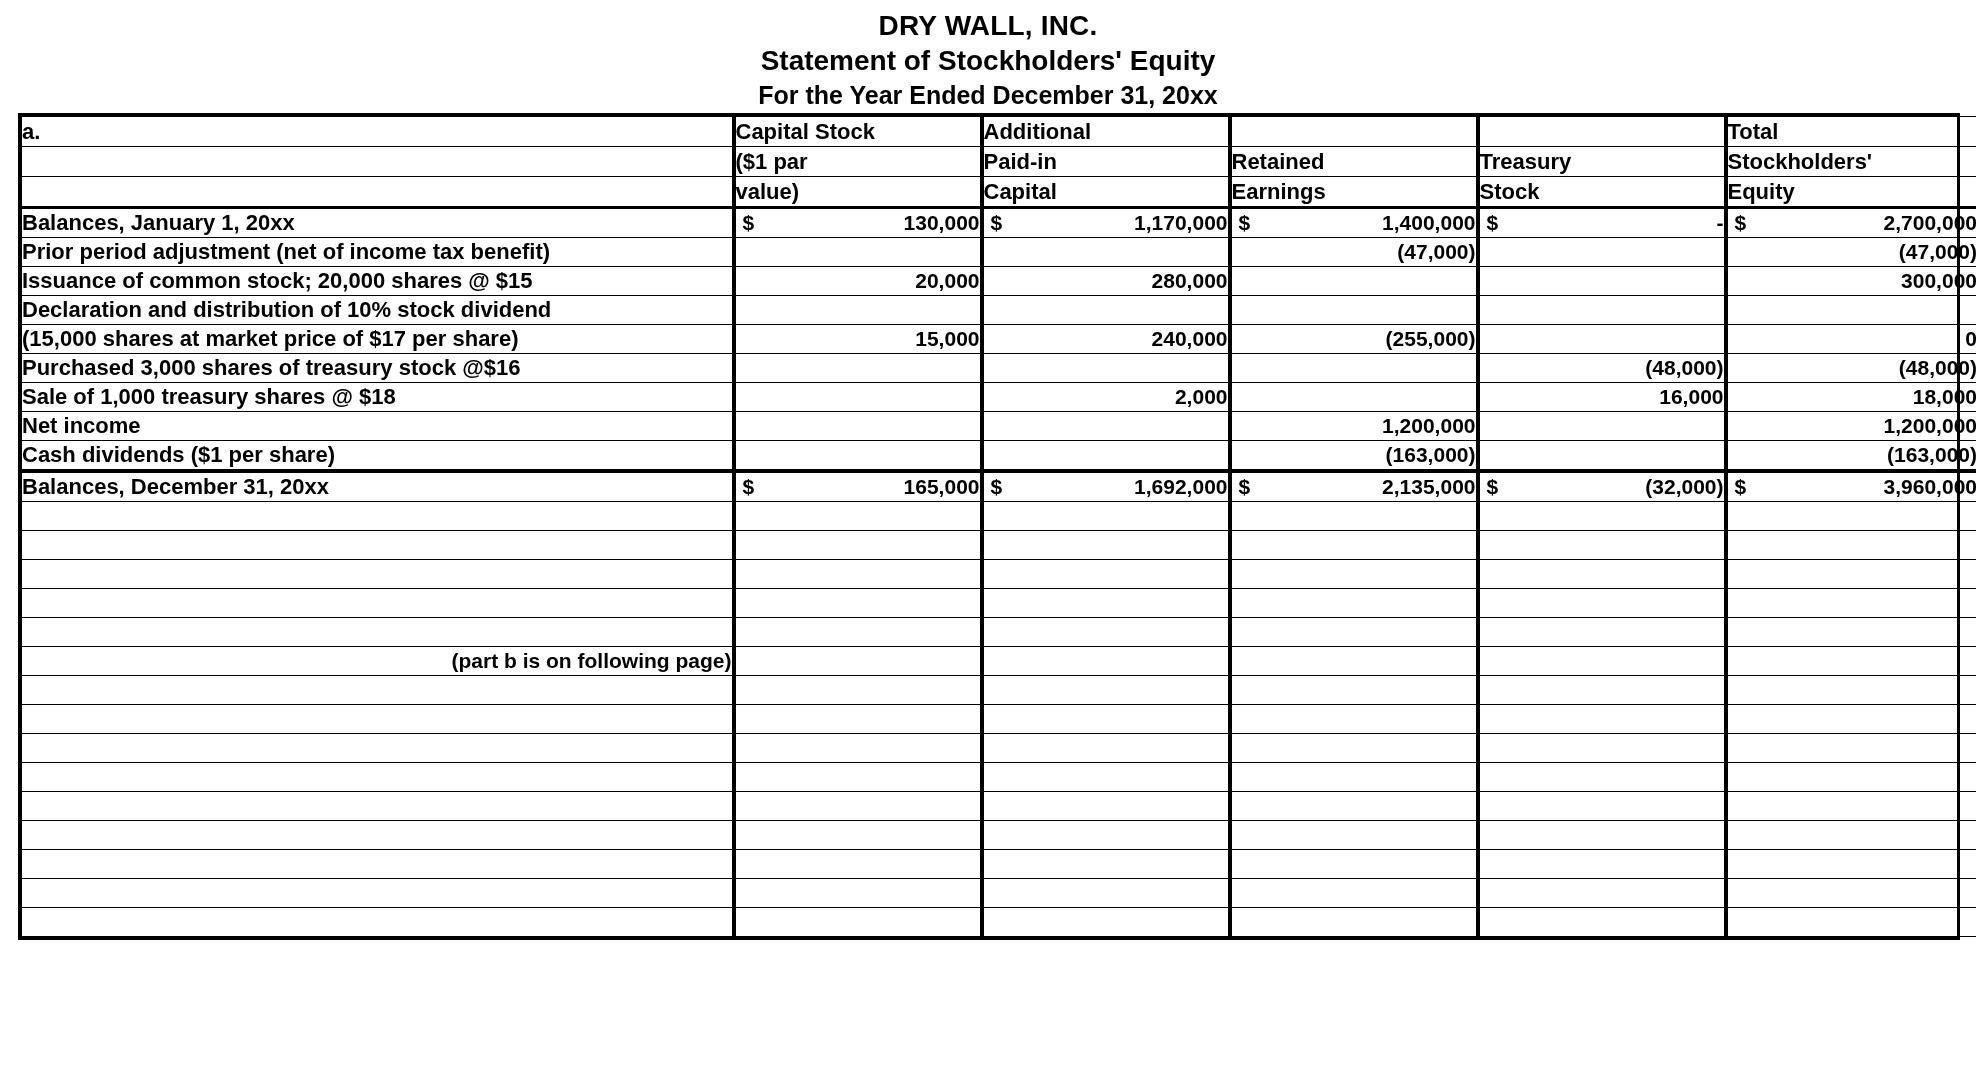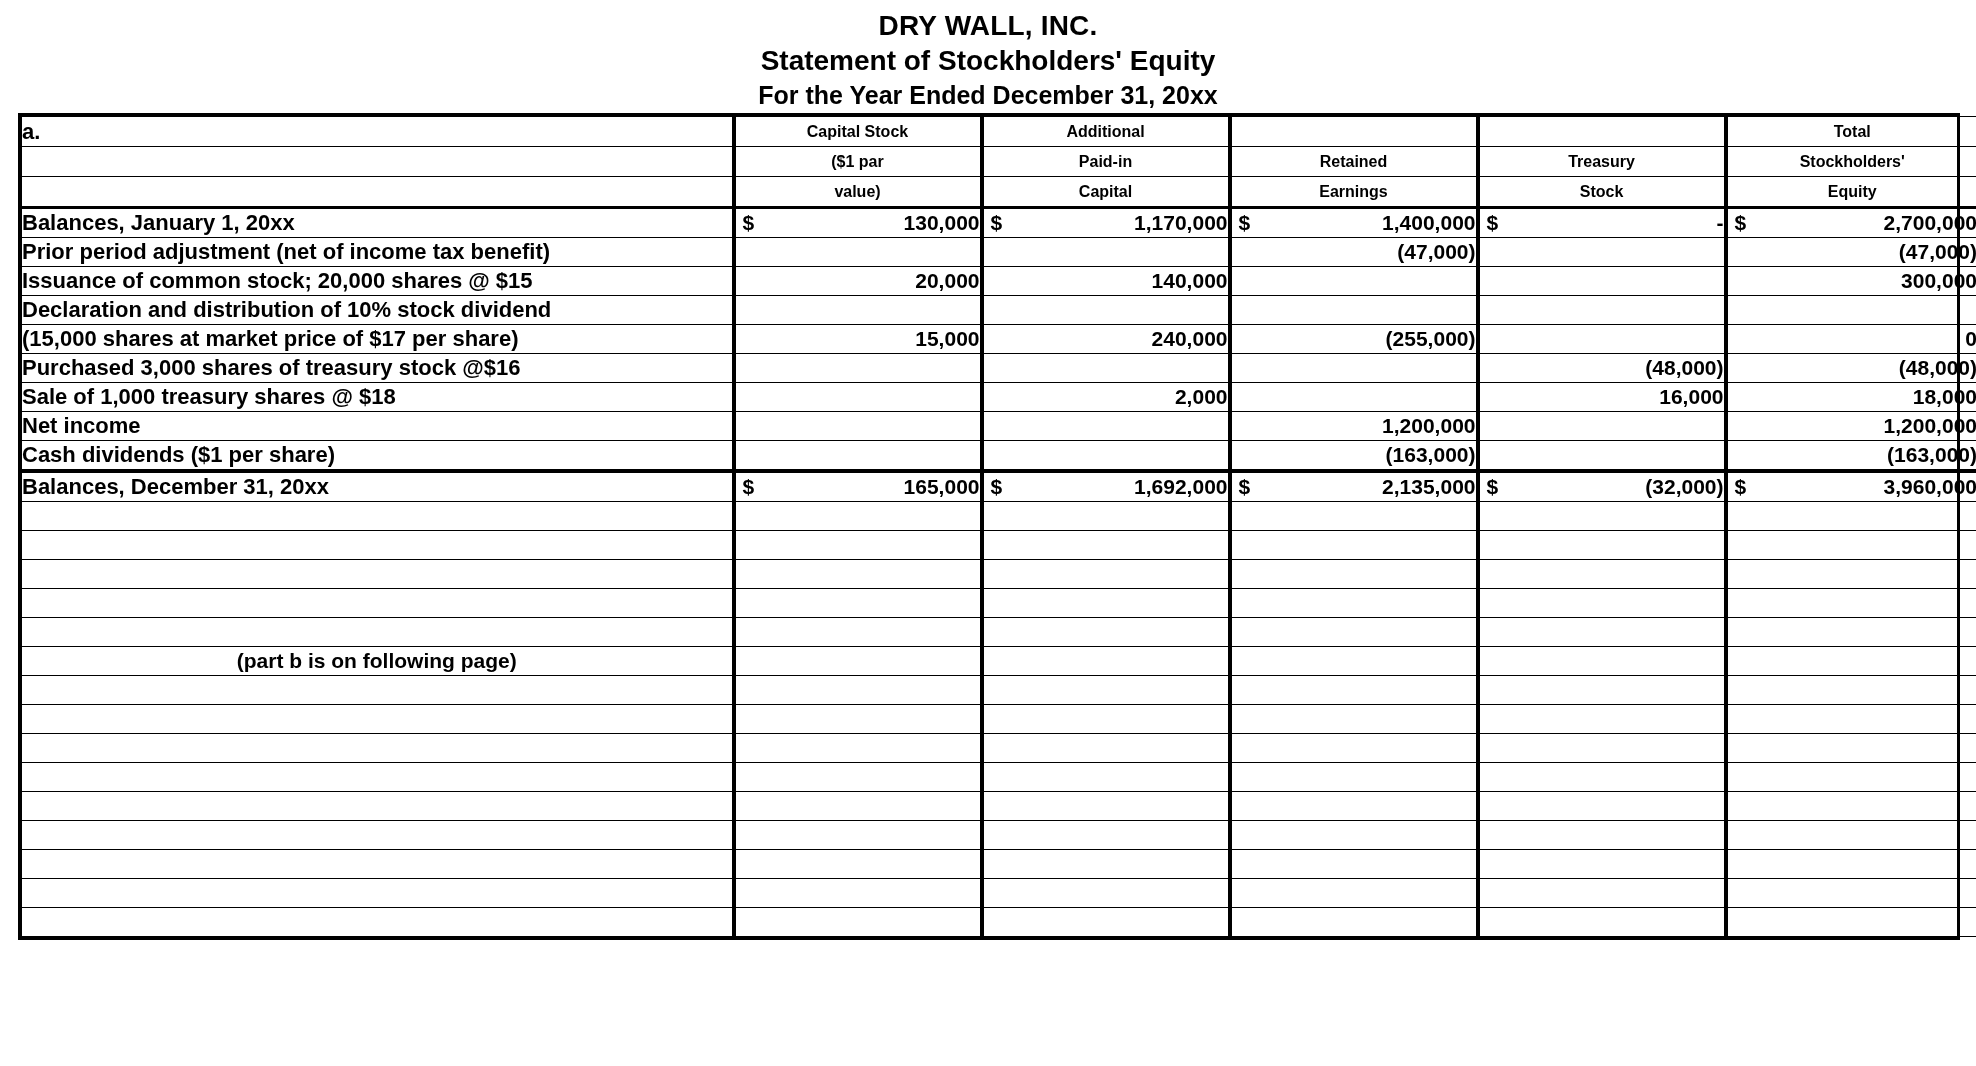--- a/index.html
+++ b/index.html
@@ -72,22 +72,22 @@
   
   col.c-label { width: 712px; }
   col.c-num   { width: 248px; }
   col.c-num-w { width: 252px; }
 
   
   .vsep-l { border-left: 4px solid #000 !important; }
 
   
   .hdr {
-    text-align: center;
-    font-size: 16px;
+    text-align: left;
+    font-size: 22px;
     height: 29px;
     line-height: 29px;
   }
   .hdr-label-a {
     text-align: left;
     padding-left: 7px;
     font-size: 22px;
     line-height: 29px;
   }
   .hdr-bottom { border-bottom: 3px solid #000 !important; }
@@ -112,21 +112,21 @@
   .num .dollar {
     position: absolute;
     left: 7px;
     top: 0;
     line-height: 28px;
   }
   .blankrow td { height: 28px; }
   .totalrule td { border-top: 4px solid #000 !important; }
 
   .note {
-    text-align: center;
+    text-align: right;
     padding-left: 7px;
     font-size: 21px;
     font-weight: normal;
     line-height: 28px;
   }
 </style>
 </head>
 <body>
 
 <div class="page">
@@ -186,21 +186,21 @@
             <td class="lbl">Prior period adjustment (net of income tax benefit)</td>
             <td class="num vsep-l"></td>
             <td class="num vsep-l"></td>
             <td class="num vsep-l">(47,000)</td>
             <td class="num vsep-l"></td>
             <td class="num vsep-l">(47,000)</td>
           </tr>
           <tr>
             <td class="lbl">Issuance of common stock; 20,000 shares @ $15</td>
             <td class="num vsep-l">20,000</td>
-            <td class="num vsep-l">140,000</td>
+            <td class="num vsep-l">280,000</td>
             <td class="num vsep-l"></td>
             <td class="num vsep-l"></td>
             <td class="num vsep-l">300,000</td>
           </tr>
           <tr>
             <td class="lbl">Declaration and distribution of 10% stock dividend</td>
             <td class="num vsep-l"></td>
             <td class="num vsep-l"></td>
             <td class="num vsep-l"></td>
             <td class="num vsep-l"></td>

